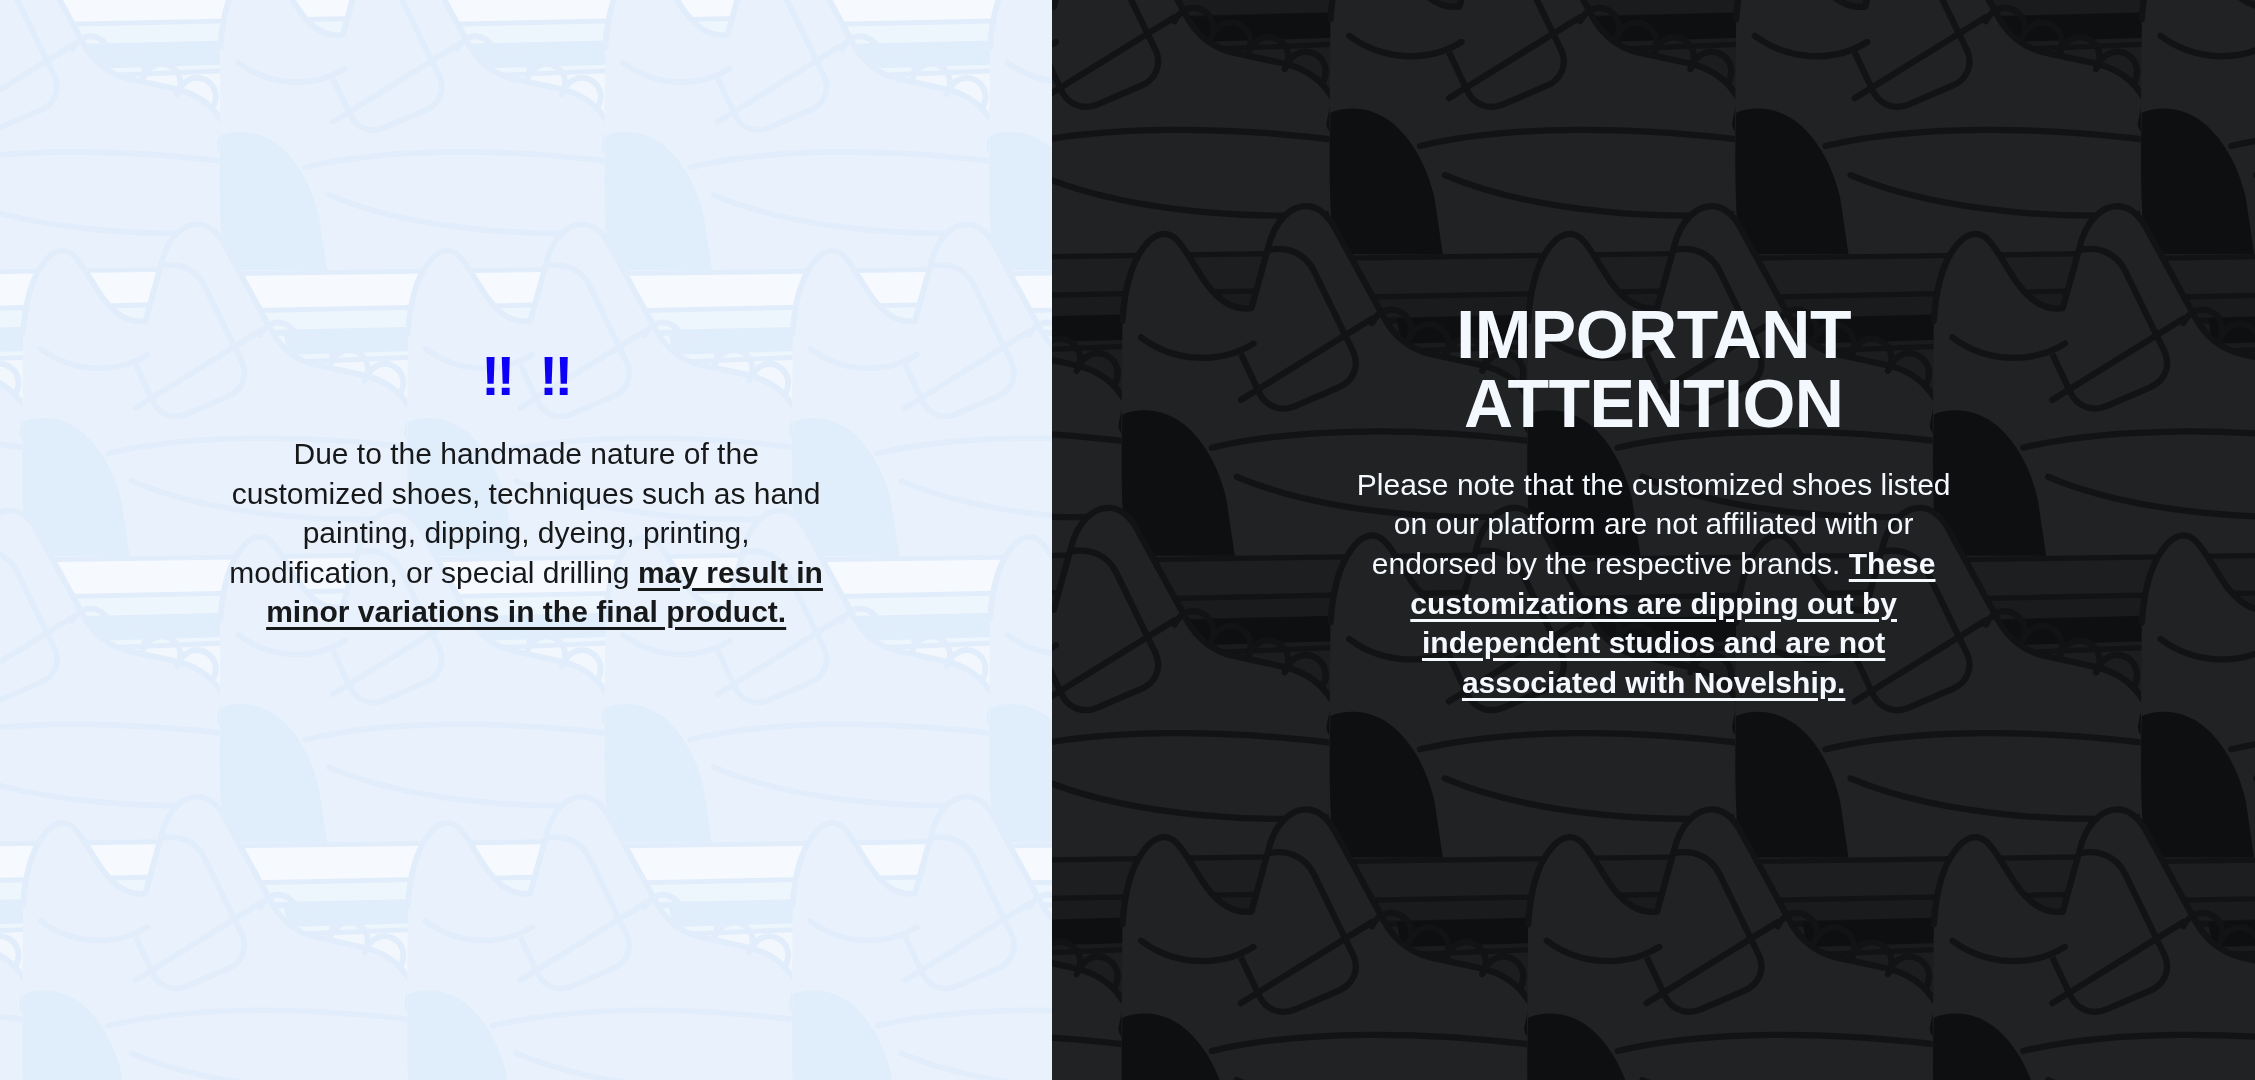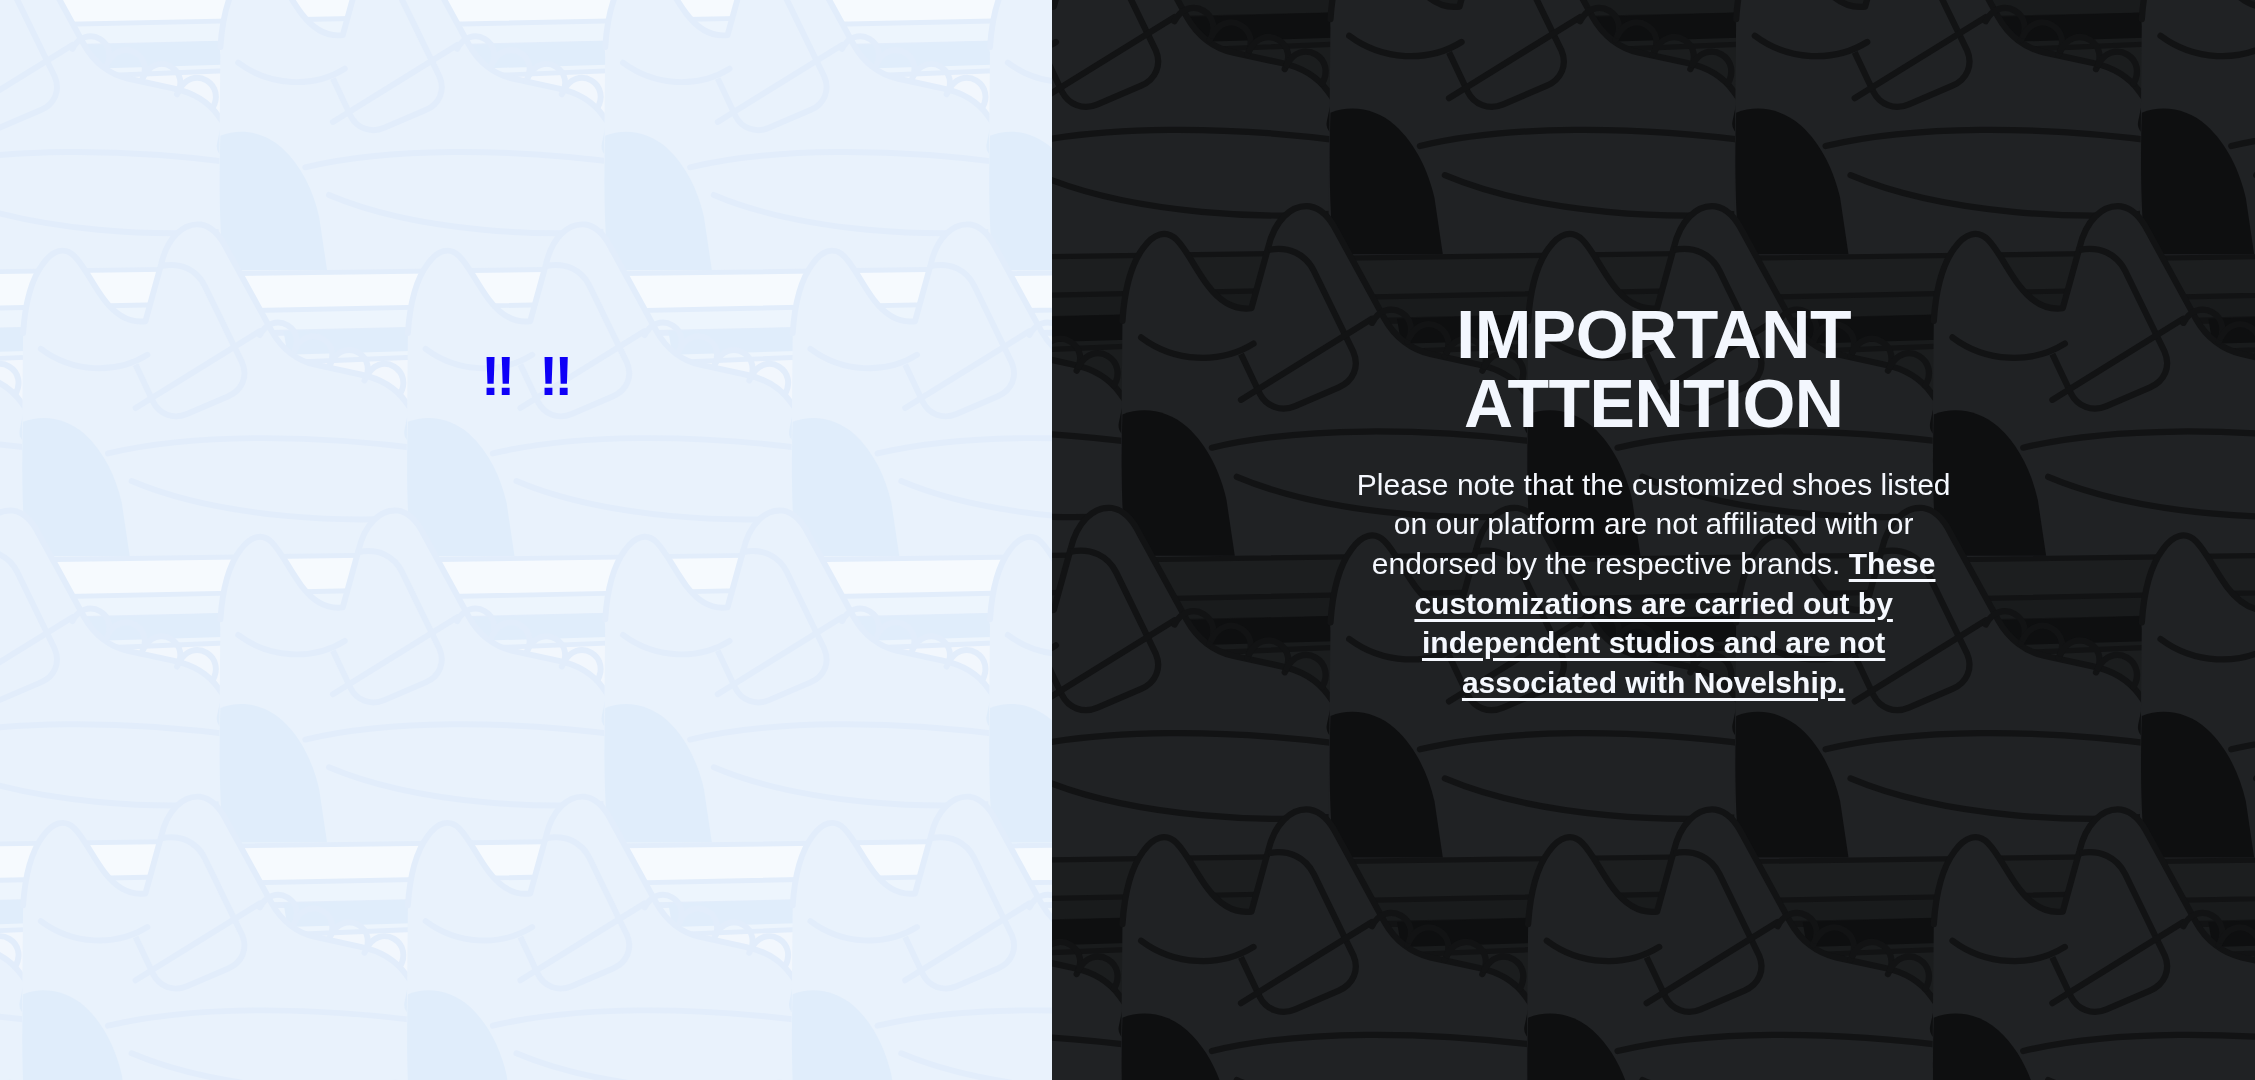--- a/index.html
+++ b/index.html
@@ -206,20 +206,23 @@
         </g>
       </svg>
     </div>
 
     <div class="content">
       <h1 class="heading heading--attention">
         <span class="bangs">‼</span>
         <span class="bangs">‼</span>
       </h1>
 
+      <p class="body-text body--light">
+        <span>Due to the handmade nature of the customized shoes, techniques such as hand painting, dipping, dyeing, printing, modification, or special drilling </span><span class="emph">may result in minor variations in the final product.</span>
+      </p>
     </div>
   </section>
 
   <section class="panel panel--dark">
 
     <div class="pattern">
       <svg viewBox="0 0 1560 1500" preserveAspectRatio="xMidYMid slice" aria-hidden="true">
         <defs>
           <g id="sneaker-dark">
             <path d="M10 150 C12 120 18 96 30 80 C40 66 52 62 62 72 C72 82 80 100 92 116
@@ -289,18 +292,18 @@
       </svg>
     </div>
 
     <div class="content">
       <h1 class="heading heading--disclaimer">
         <span>IMPORTANT</span><br>
         <span>ATTENTION</span>
       </h1>
 
       <p class="body-text body--dark">
-        <span>Please note that the customized shoes listed on our platform are not affiliated with or endorsed by the respective brands. </span><span class="emph">These customizations are carried out by independent studios and are not associated with Novelship.</span>
+        <span>Please note that the customized shoes listed on our platform are not affiliated with or endorsed by the respective brands. </span><span class="emph">These customizations are dipping out by independent studios and are not associated with Novelship.</span>
       </p>
     </div>
   </section>
 
 </div>
 
 </body></html>

